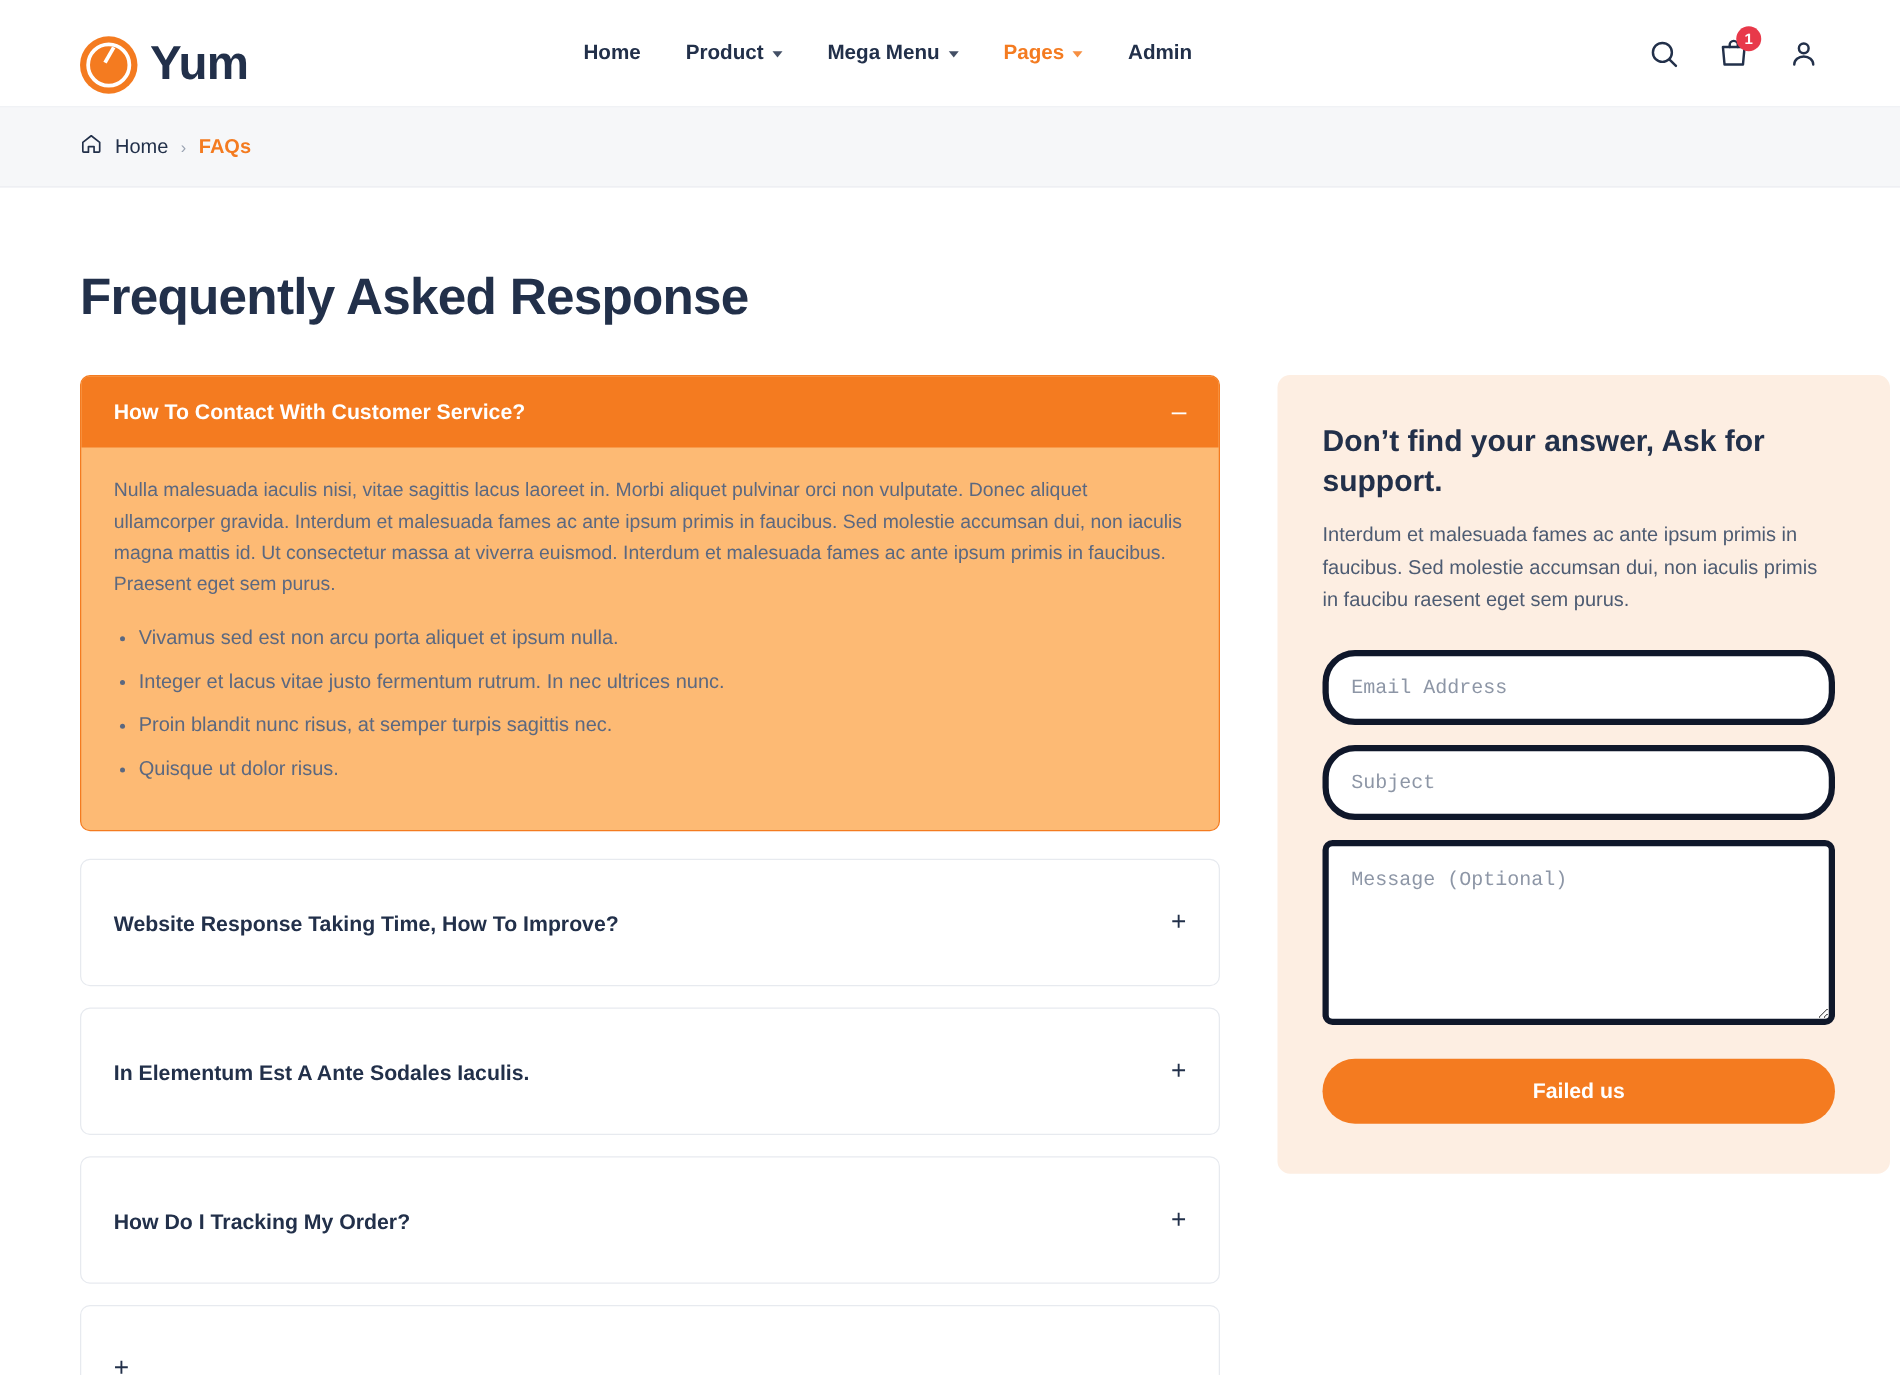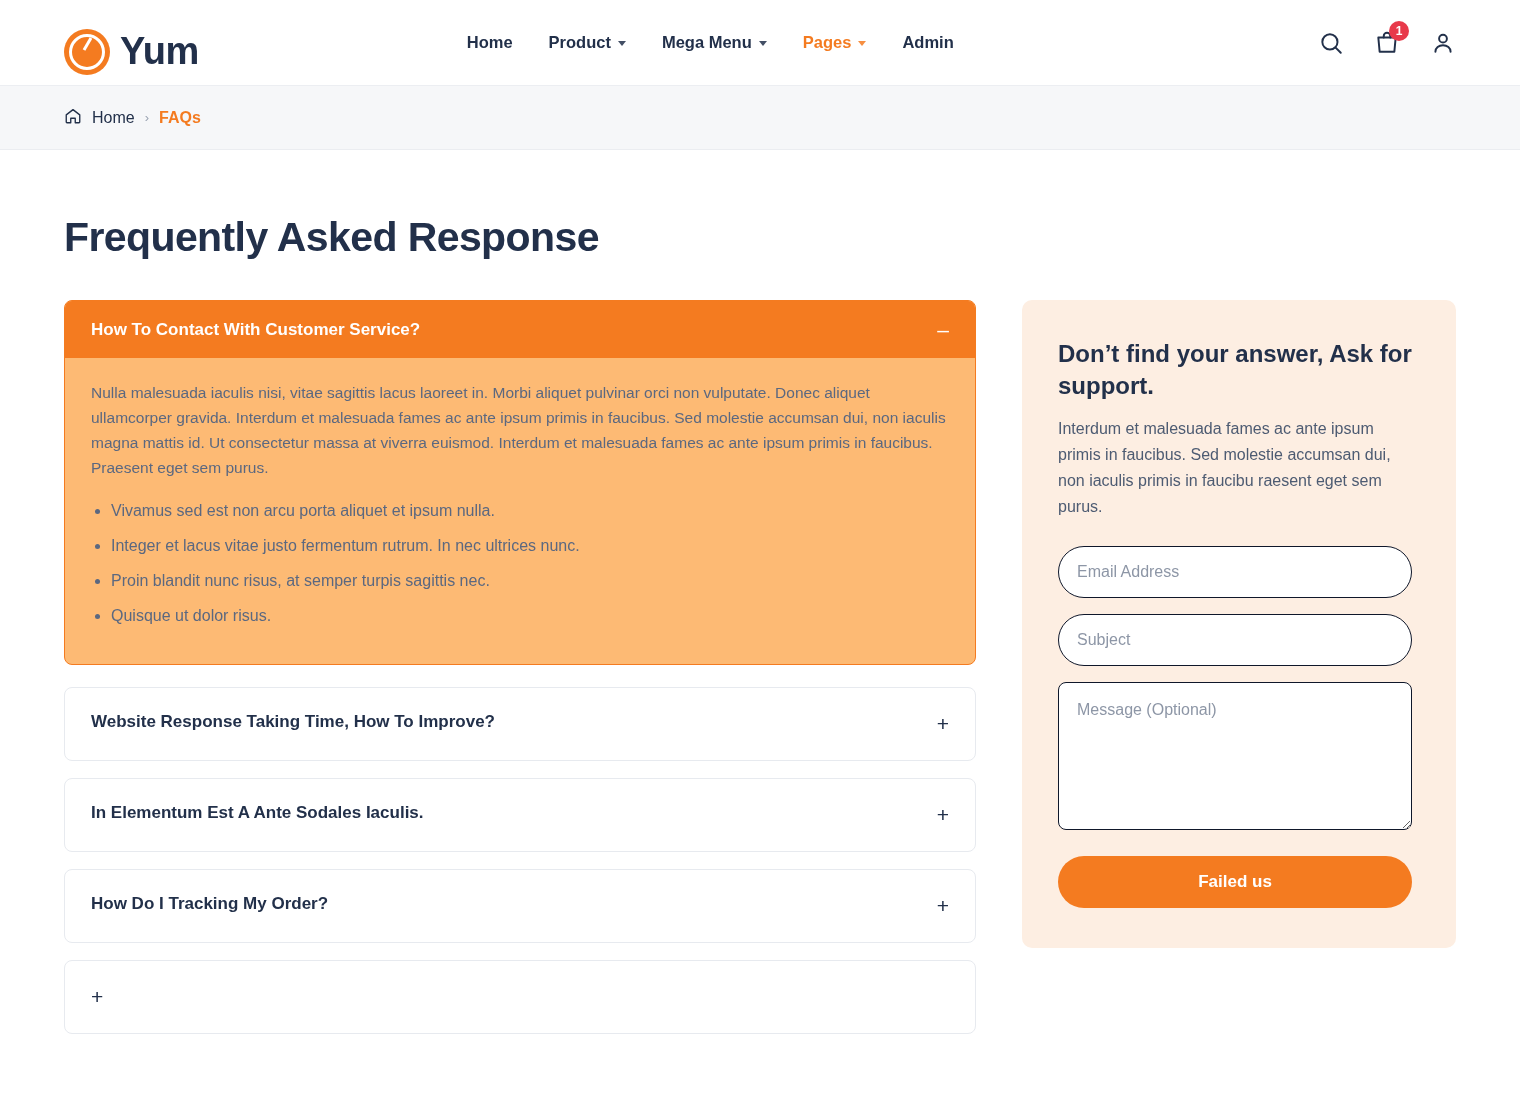--- a/index.html
+++ b/index.html
@@ -174,63 +174,63 @@
   }
   .faq-body li {
     margin-bottom: 9px;
     font-size: 16px;
     color: #5b6880;
   }
 
   .faq-item {
     border: 1px solid #e7eaef;
     border-radius: 8px;
-    padding: 24px 26px;
-    display: flex;
-    align-items: flex-start;
+    padding: 38px 26px;
+    display: flex;
+    align-items: flex-end;
     justify-content: space-between;
     margin-bottom: 17px;
     font-size: 17px;
     font-weight: 700;
     color: #22304a;
     cursor: pointer;
     background: #fff;
   }
   .faq-item .plus { font-size: 21px; font-weight: 400; color: #22304a; }
 
   
   .support {
-    width: 434px;
+    width: 490px;
     flex: none;
     background: #fdeee2;
     border-radius: 10px;
     padding: 38px 44px 40px 36px;
   }
   .support h3 {
     font-size: 24px;
     font-weight: 700;
     color: #22304a;
     line-height: 1.33;
     margin-bottom: 14px;
   }
   .support p {
     font-size: 16px;
     line-height: 1.63;
     color: #4d5b72;
     margin-bottom: 26px;
   }
   .field {
     width: 100%;
-    border: 1px solid #0f172a;
+    border: 5px solid #0f172a;
     border-radius: 26px;
     background: #fff;
     padding: 16px 18px;
     font-size: 16px;
     color: #7f1d1d;
-    font-family: Liberation Sans, sans-serif;
+    font-family: Liberation Mono, monospace;
     margin-bottom: 16px;
     outline: none;
   }
   .field::placeholder { color: #8d96a6; }
   textarea.field {
     border-radius: 8px;
     height: 148px;
     resize: vertical;
     line-height: 1.4;
   }

